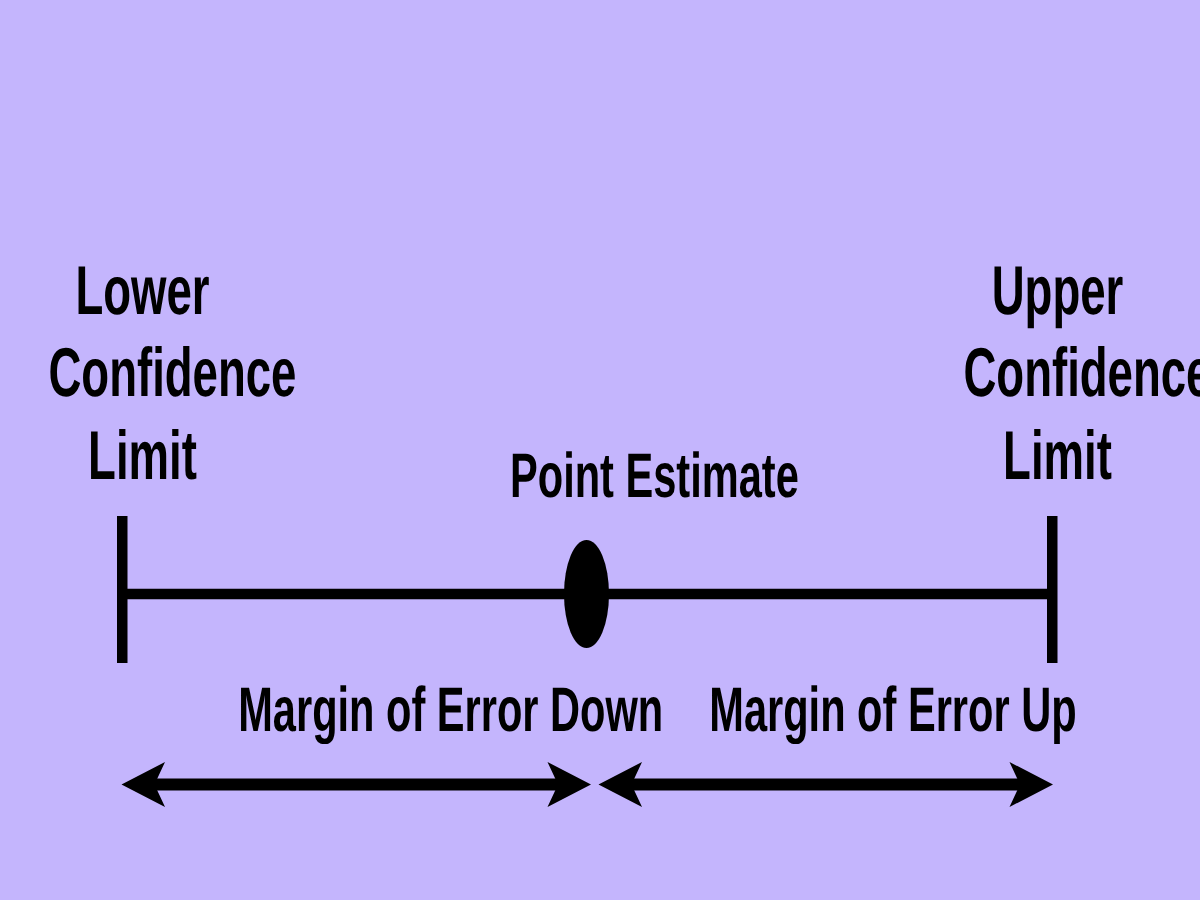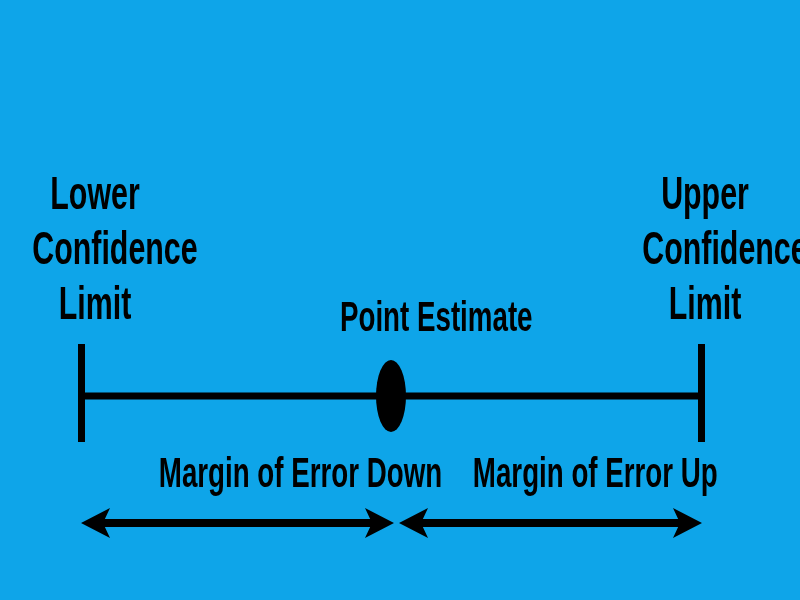--- a/index.html
+++ b/index.html
@@ -8,21 +8,21 @@
     padding: 0;
     background: #ffffff;
   }
   body {
     font-family: "Liberation Sans", sans-serif;
   }
   #canvas {
     position: relative;
     width: 800px;
     height: 600px;
-    background: #0ea5e9;
+    background: #c4b5fd;
     overflow: hidden;
   }
   .label {
     position: absolute;
     color: #000000;
     font-family: "Liberation Sans", sans-serif;
     font-weight: 700;
     white-space: nowrap;
     text-align: center;
     line-height: 1.0;

